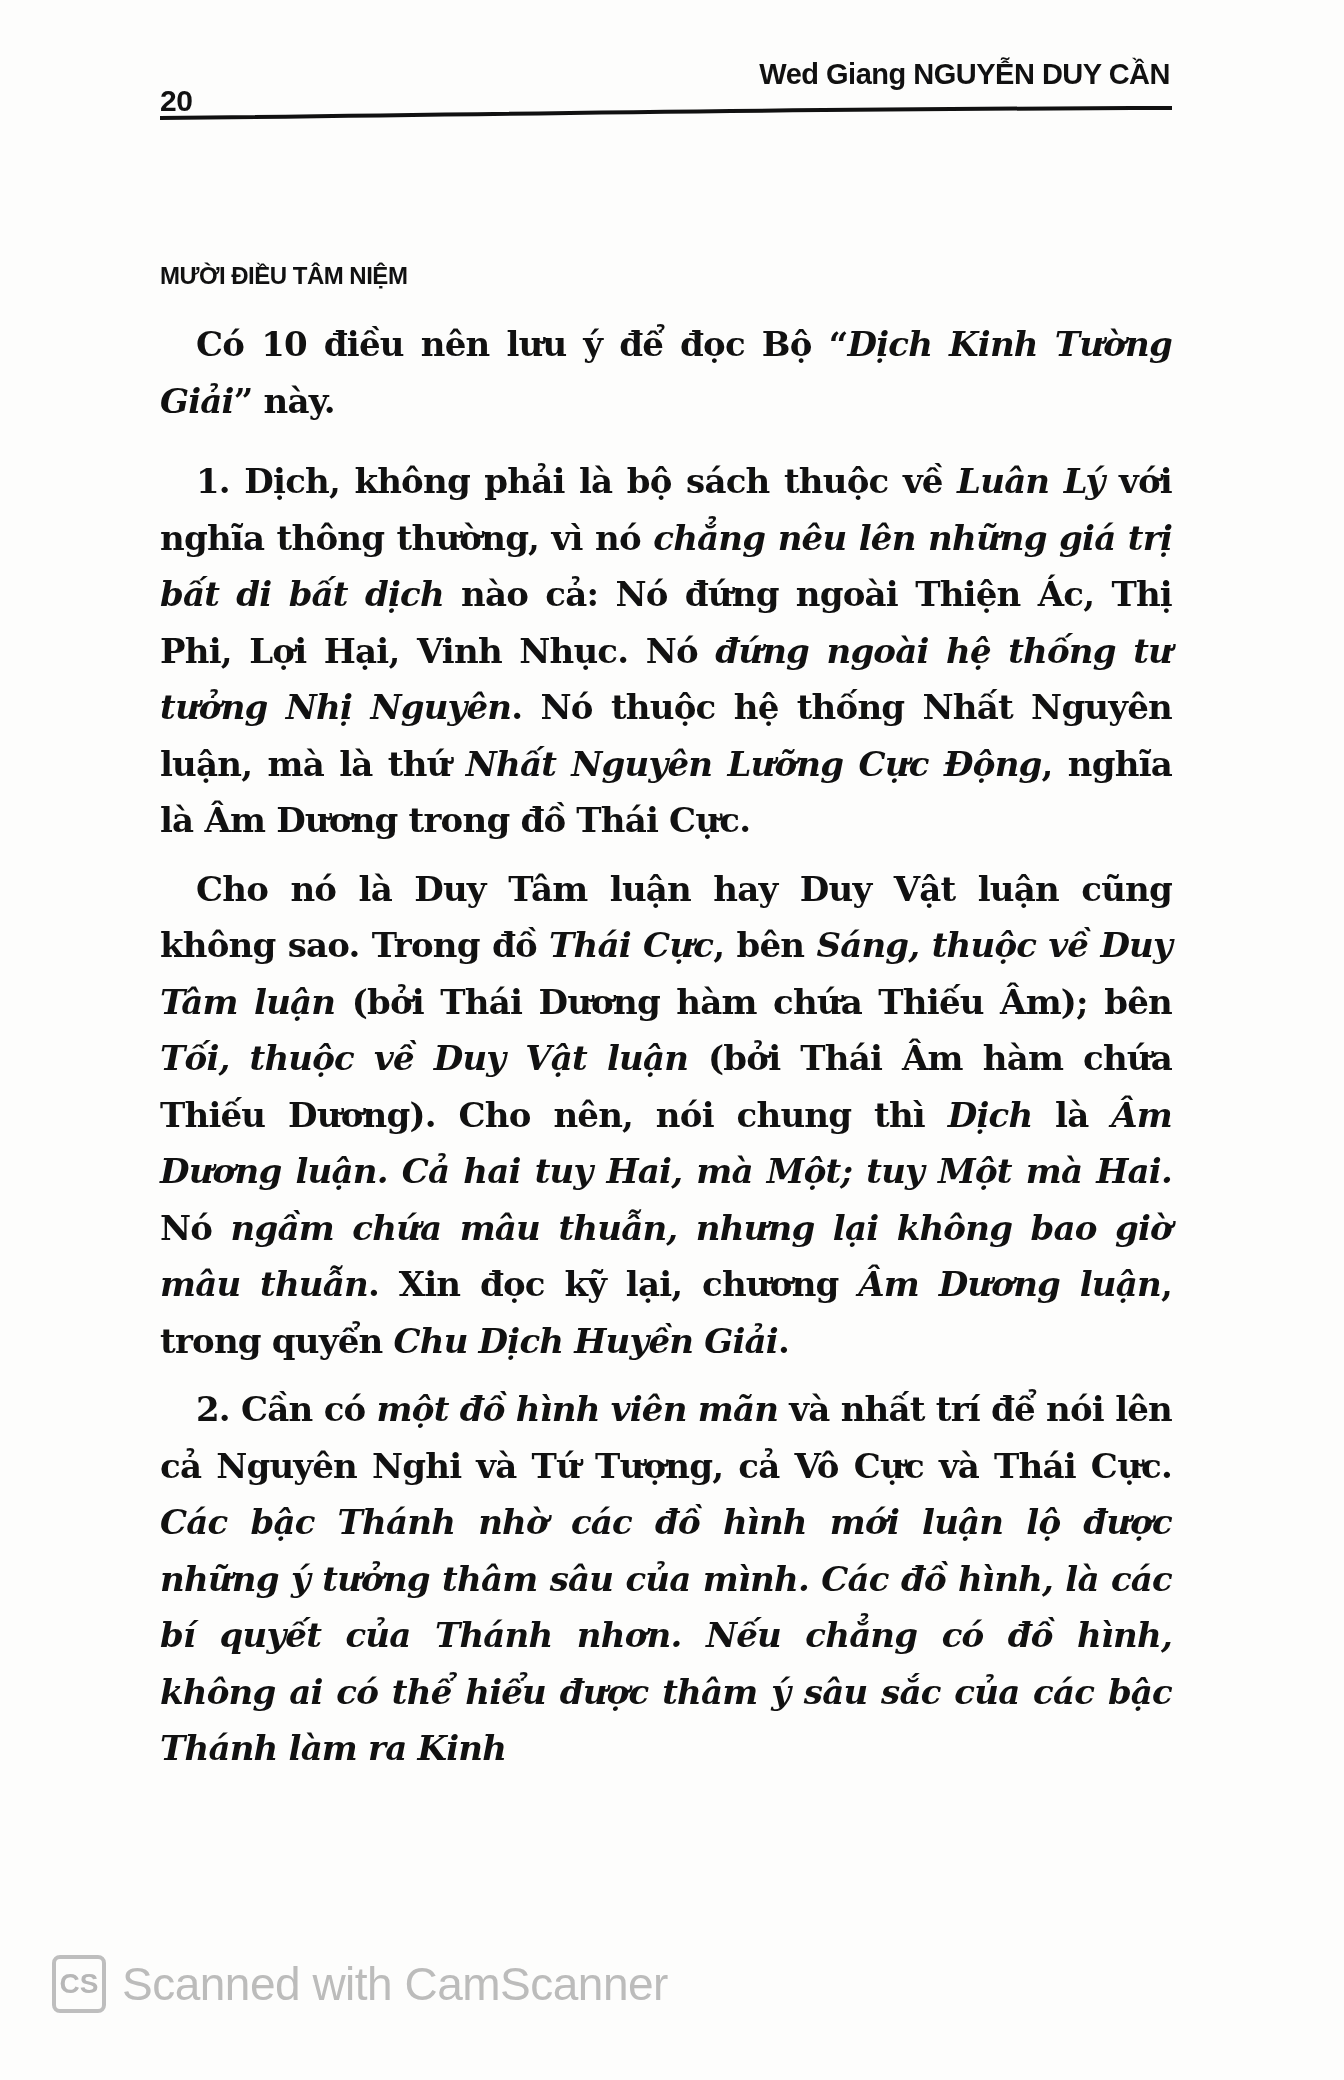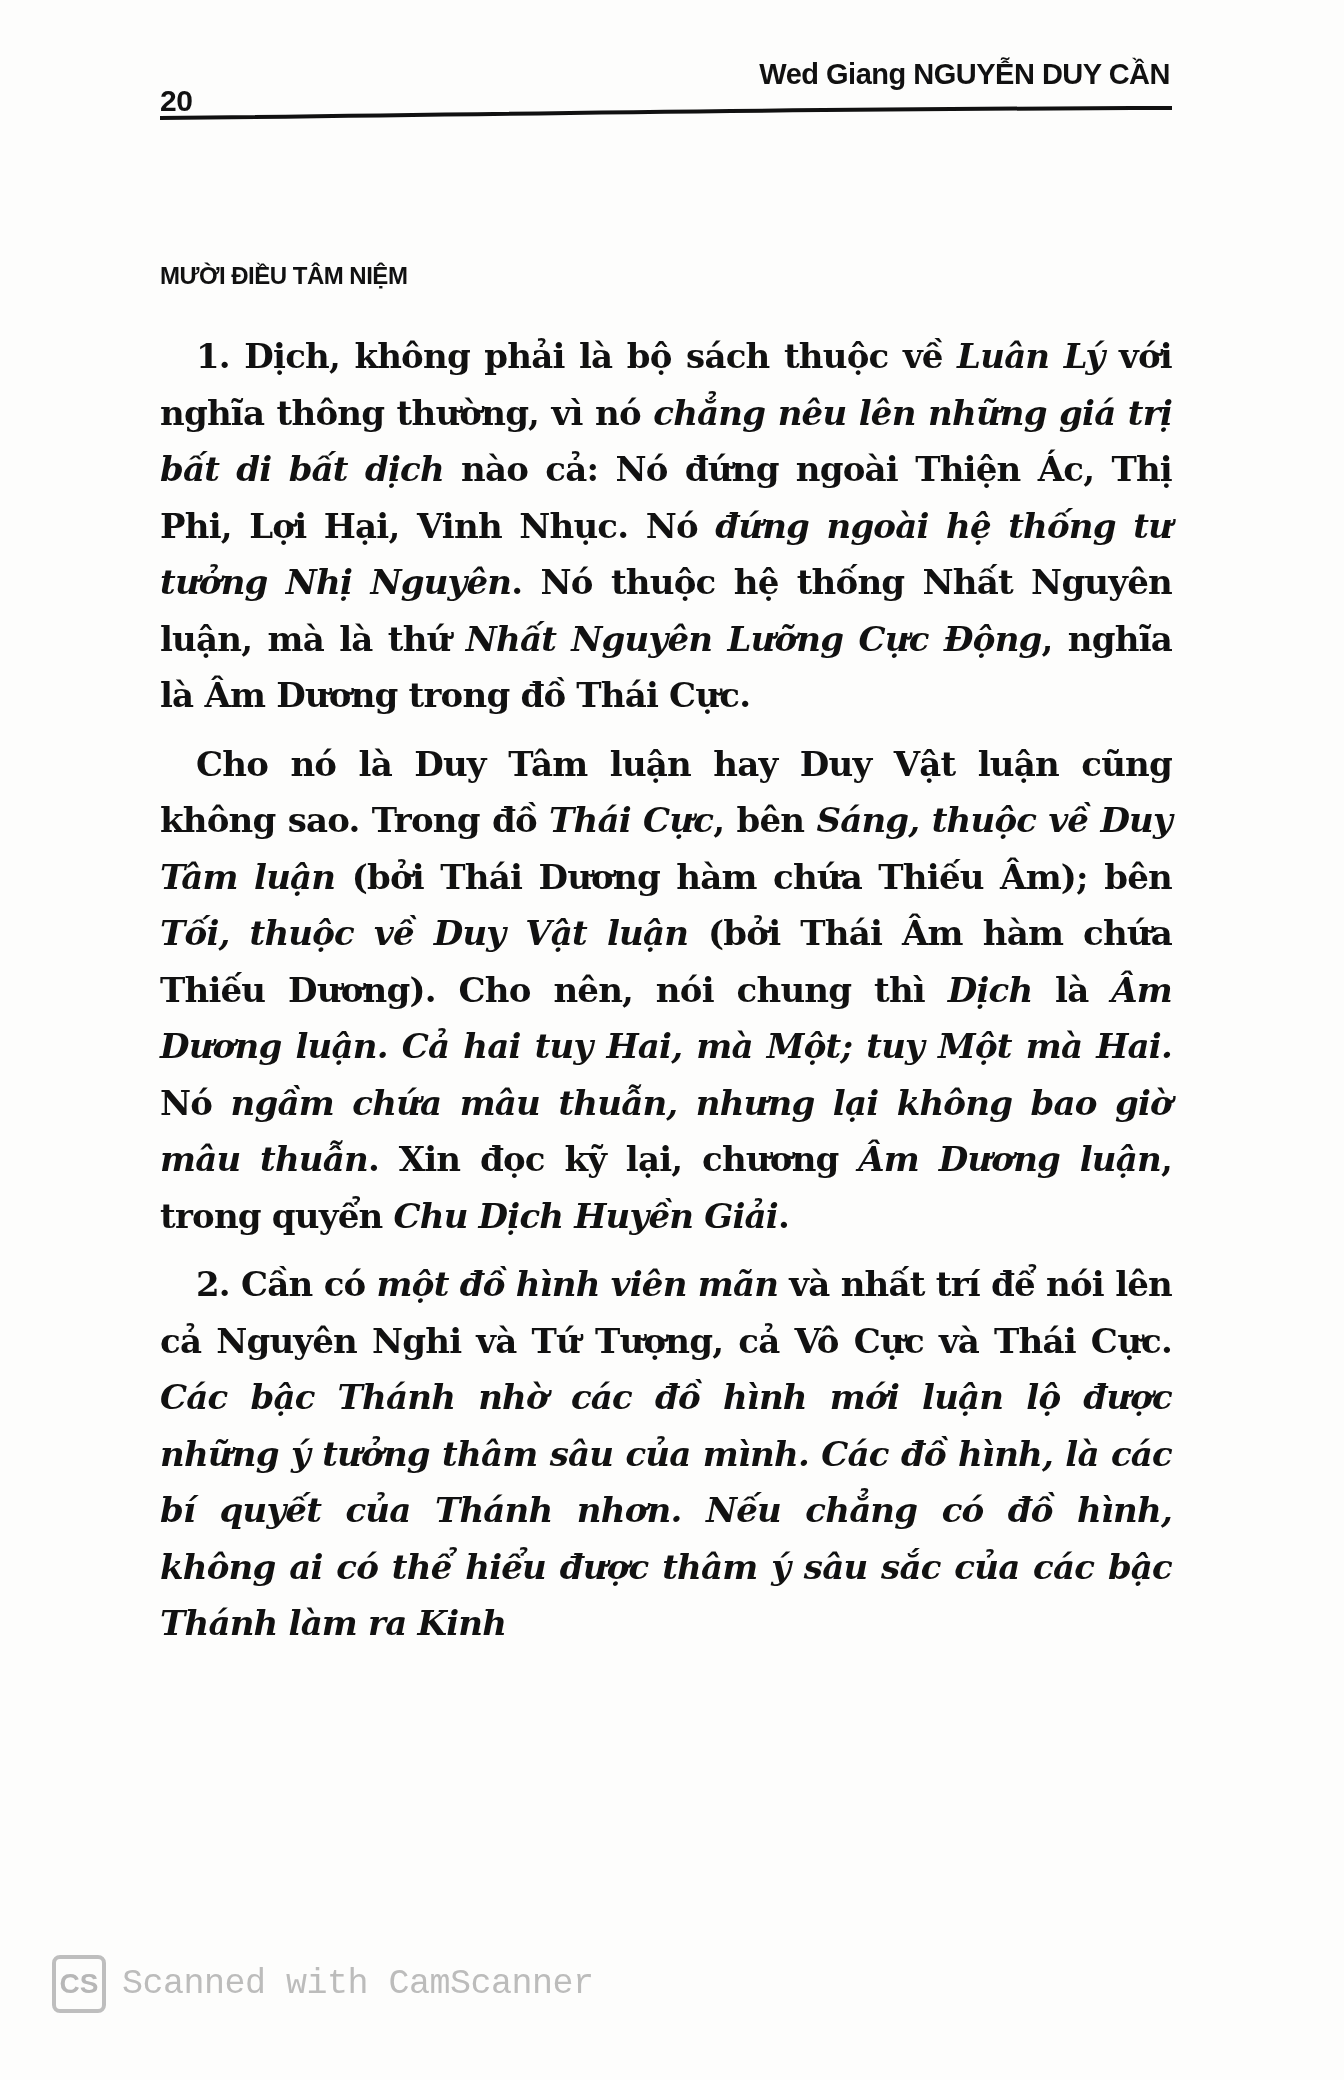--- a/index.html
+++ b/index.html
@@ -100,43 +100,43 @@
       border-radius: 8px;
       display: flex;
       align-items: center;
       justify-content: center;
       font-size: 28px;
       font-weight: bold;
       color: #b0b0b0;
       box-sizing: border-box;
     }
     .watermark-text {
-      font-size: 35px;
+      font-size: 46px;
       letter-spacing: -0.5px;
-      font-family: Liberation Mono, monospace;
     }
   </style>
 </head>
 <body>
 
 <div class="page">
 
   <div class="running-head">
     <span class="page-number">20</span>
     <span class="running-title">Wed Giang NGUYỄN DUY CẦN</span>
   </div>
 
   <svg class="head-rule" viewBox="0 0 1012 16" preserveAspectRatio="none">
     <path d="M0 12 C 300 9, 600 3, 1012 2 L 1012 6 C 600 7, 300 13, 0 16 Z" fill="#111"></path>
   </svg>
 
   <div class="body-text">
 
     <p class="section-heading">MƯỜI ĐIỀU TÂM NIỆM</p>
 
+    <p><span>Có 10 điều nên lưu ý để đọc Bộ “</span><i>Dịch Kinh Tường Giải</i><span>” này.</span></p>
     <p class="lead-gap"><span>1. Dịch, không phải là bộ sách thuộc về </span><i>Luân Lý</i><span> với nghĩa thông thường, vì nó </span><i>chẳng nêu lên những giá trị bất di bất dịch</i><span> nào cả: Nó đứng ngoài Thiện Ác, Thị Phi, Lợi Hại, Vinh Nhục. Nó </span><i>đứng ngoài hệ thống tư tưởng Nhị Nguyên</i><span>. Nó thuộc hệ thống Nhất Nguyên luận, mà là thứ </span><i>Nhất Nguyên Lưỡng Cực Động</i><span>, nghĩa là Âm Dương trong đồ Thái Cực.</span></p>
     <p><span>Cho nó là Duy Tâm luận hay Duy Vật luận cũng không sao. Trong đồ </span><i>Thái Cực</i><span>, bên </span><i>Sáng, thuộc về Duy Tâm luận</i><span> (bởi Thái Dương hàm chứa Thiếu Âm); bên </span><i>Tối, thuộc về Duy Vật luận</i><span> (bởi Thái Âm hàm chứa Thiếu Dương). Cho nên, nói chung thì </span><i>Dịch</i><span> là </span><i>Âm Dương luận. Cả hai tuy Hai, mà Một; tuy Một mà Hai.</i><span> Nó </span><i>ngầm chứa mâu thuẫn, nhưng lại không bao giờ mâu thuẫn</i><span>. Xin đọc kỹ lại, chương </span><i>Âm Dương luận</i><span>, trong quyển </span><i>Chu Dịch Huyền Giải</i><span>.</span></p>
     <p><span>2. Cần có </span><i>một đồ hình viên mãn</i><span> và nhất trí để nói lên cả Nguyên Nghi và Tứ Tượng, cả Vô Cực và Thái Cực. </span><i>Các bậc Thánh nhờ các đồ hình mới luận lộ được những ý tưởng thâm sâu của mình. Các đồ hình, là các bí quyết của Thánh nhơn. Nếu chẳng có đồ hình, không ai có thể hiểu được thâm ý sâu sắc của các bậc Thánh làm ra Kinh</i></p>
   </div>
 
   <div class="watermark">
     <div class="cs-logo">CS</div>
     <span class="watermark-text">Scanned with CamScanner</span>
   </div>
 

